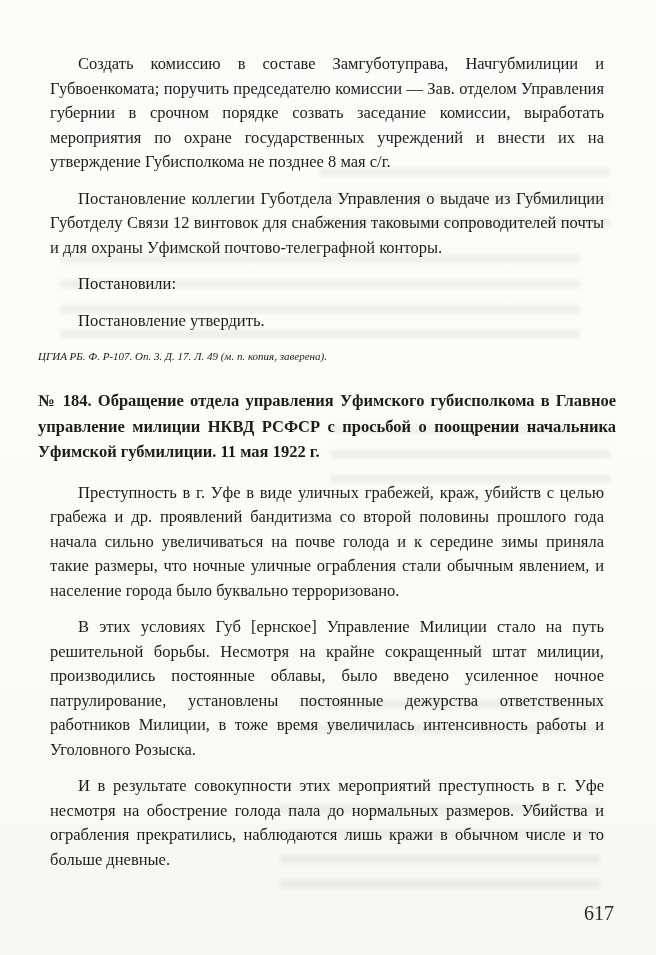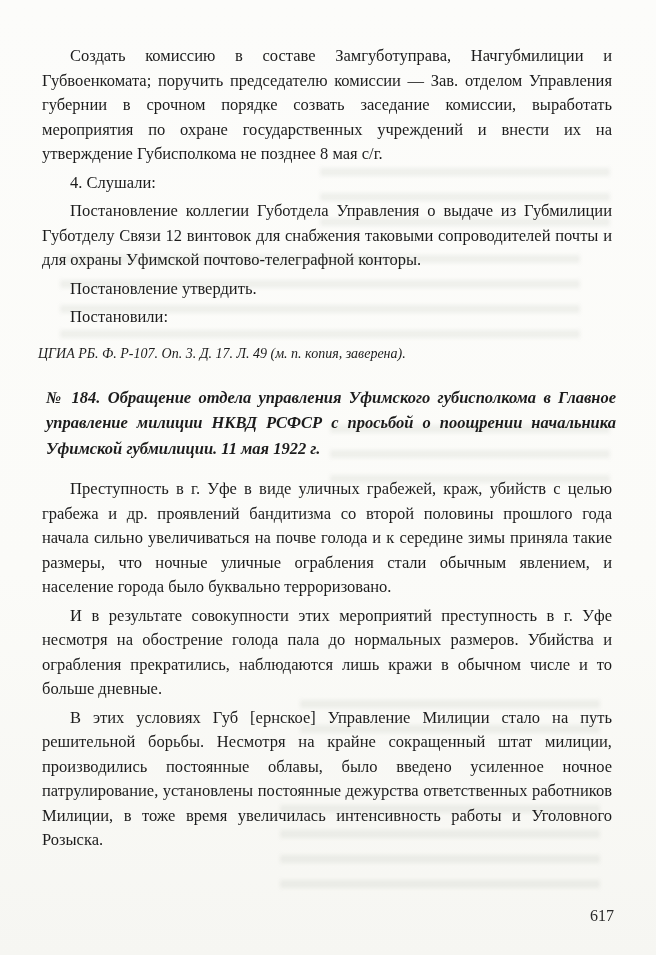--- a/index.html
+++ b/index.html
@@ -17,48 +17,47 @@
     font-family: "Liberation Serif", "DejaVu Serif", serif;
     color: #1c1c1c;
     box-sizing: border-box;
   }
   .content {
     position: relative;
     padding: 40px 40px 0 38px;
     z-index: 2;
   }
   p.body {
-    margin: 4px;
+    margin: 12px;
     font-size: 16.5px;
     line-height: 24.5px;
     text-align: justify;
     text-indent: 28px;
   }
   p.source-line {
     margin: 14px 0 0 0;
-    font-size: 14px;
+    font-size: 11px;
     line-height: 19px;
     font-style: italic;
     text-align: left;
     text-indent: 0;
   }
   h2.doc-heading {
-    margin: 22px 0 16px 8px;
+    margin: 22px 0 16px 0;
     font-size: 16.5px;
     line-height: 25.5px;
     font-weight: bold;
-    font-style: italic;
     text-align: justify;
     text-indent: 0;
   }
   .page-number {
     position: absolute;
     right: 42px;
     bottom: 30px;
-    font-size: 16px;
+    font-size: 20px;
     color: #2a2a2a;
     z-index: 2;
   }
   
   .ghost {
     position: absolute;
     z-index: 1;
     pointer-events: none;
     background: repeating-linear-gradient(
       to bottom,
@@ -83,36 +82,35 @@
   <div class="ghost ghost-1"></div>
   <div class="ghost ghost-2"></div>
   <div class="ghost ghost-3"></div>
   <div class="ghost ghost-4"></div>
   <div class="ghost ghost-5"></div>
 
   <div class="content">
 
     <p class="body">Создать комиссию в составе Замгуботуправа, Начгубмилиции и Губвоенкомата; поручить председателю комиссии — Зав. отделом Управления губернии в срочном порядке созвать заседание комиссии, выработать мероприятия по охране государственных учреждений и внести их на утверждение Губисполкома не позднее 8 мая с/г.</p>
 
-    <p class="body">4. Слушали:</p>
 
     <p class="body">Постановление коллегии Губотдела Управления о выдаче из Губмилиции Губотделу Связи 12 винтовок для снабжения таковыми сопроводителей почты и для охраны Уфимской почтово-телеграфной конторы.</p>
 
+    <p class="body">Постановили:</p>
+
     <p class="body">Постановление утвердить.</p>
-
-    <p class="body">Постановили:</p>
 
     <p class="source-line">ЦГИА РБ. Ф. Р-107. Оп. 3. Д. 17. Л. 49 (м. п. копия, заверена).</p>
 
     <h2 class="doc-heading">№ 184. Обращение отдела управления Уфимского губисполкома в Главное управление милиции НКВД РСФСР с просьбой о поощрении начальника Уфимской губмилиции. 11 мая 1922 г.</h2>
 
     <p class="body">Преступность в г. Уфе в виде уличных грабежей, краж, убийств с целью грабежа и др. проявлений бандитизма со второй половины прошлого года начала сильно увеличиваться на почве голода и к середине зимы приняла такие размеры, что ночные уличные ограбления стали обычным явлением, и население города было буквально терроризовано.</p>
 
+    <p class="body">В этих условиях Губ [ернское] Управление Милиции стало на путь решительной борьбы. Несмотря на крайне сокращенный штат милиции, производились постоянные облавы, было введено усиленное ночное патрулирование, установлены постоянные дежурства ответственных работников Милиции, в тоже время увеличилась интенсивность работы и Уголовного Розыска.</p>
+
     <p class="body">И в результате совокупности этих мероприятий преступность в г. Уфе несмотря на обострение голода пала до нормальных размеров. Убийства и ограбления прекратились, наблюдаются лишь кражи в обычном числе и то больше дневные.</p>
-
-    <p class="body">В этих условиях Губ [ернское] Управление Милиции стало на путь решительной борьбы. Несмотря на крайне сокращенный штат милиции, производились постоянные облавы, было введено усиленное ночное патрулирование, установлены постоянные дежурства ответственных работников Милиции, в тоже время увеличилась интенсивность работы и Уголовного Розыска.</p>
 
 
   </div>
 
   <div class="page-number">617</div>
 
 </div>
 
 </body></html>

